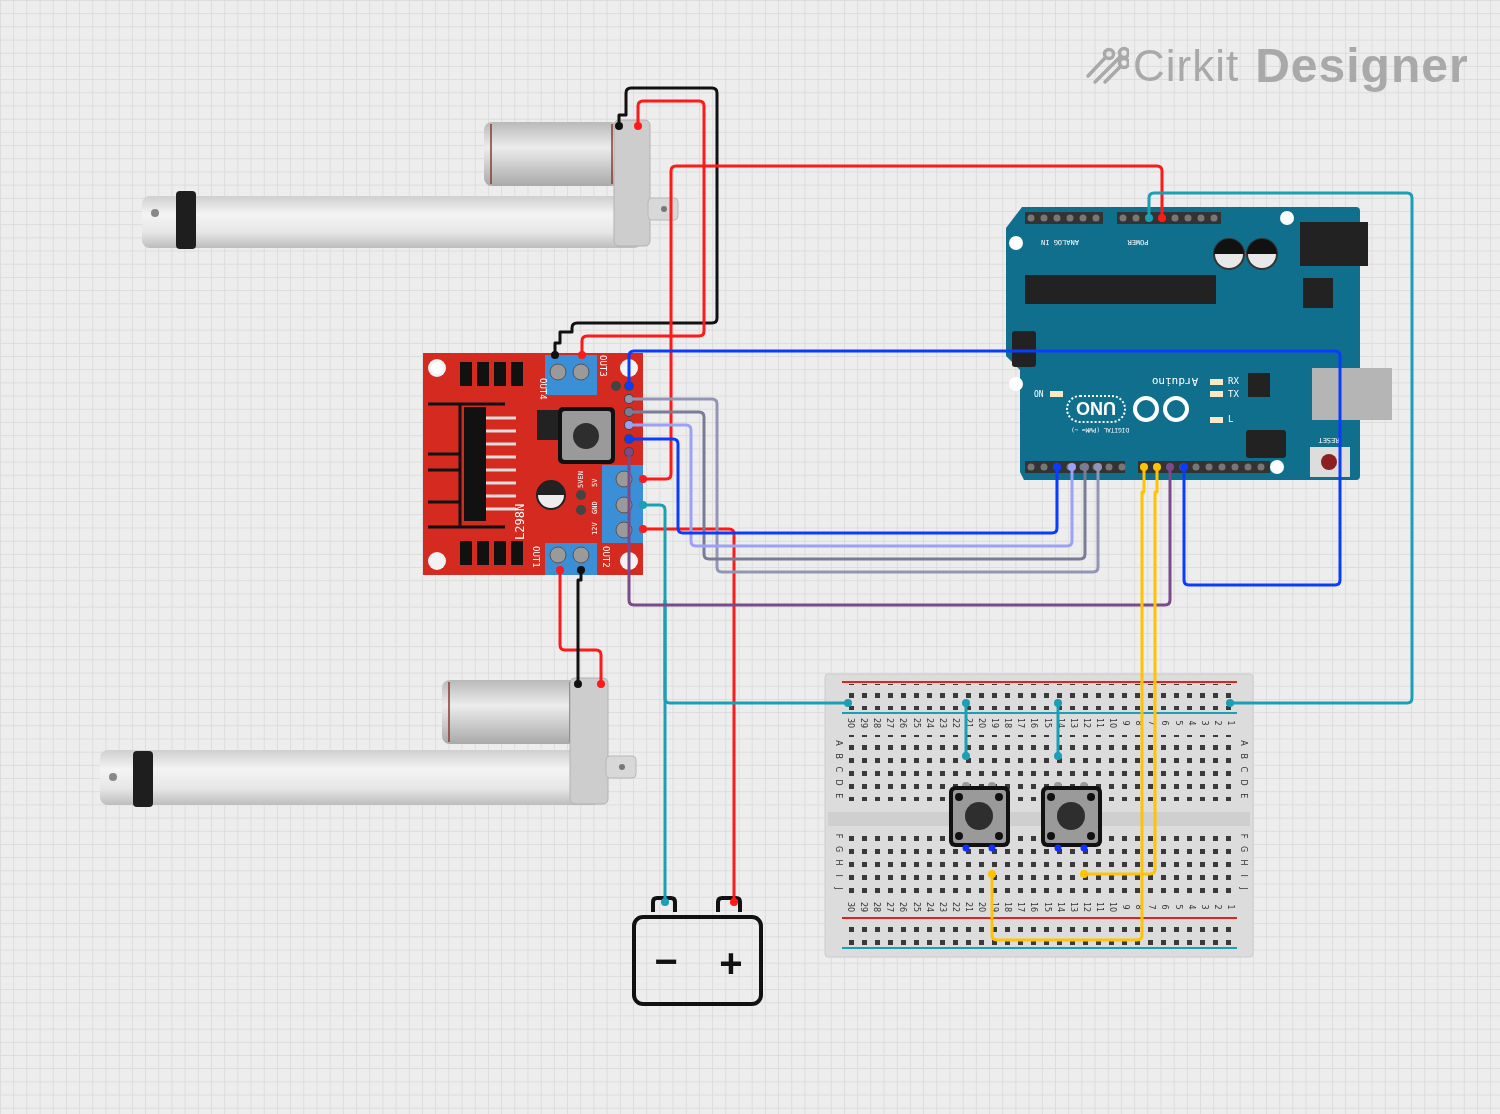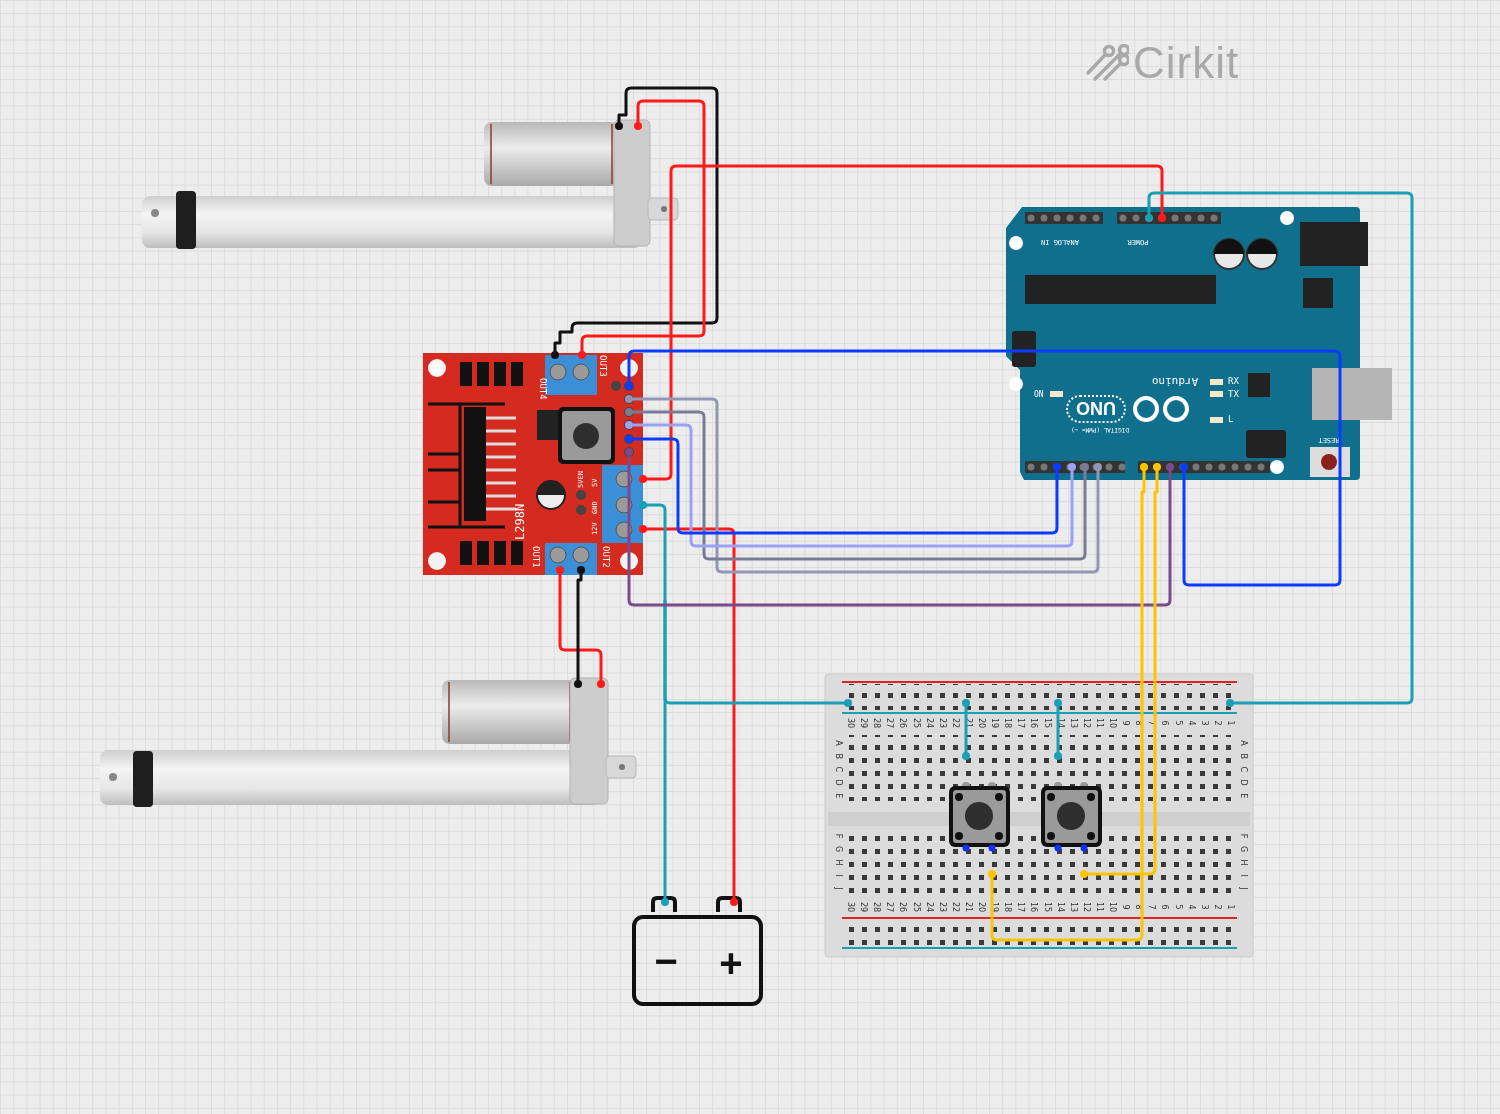--- a/index.html
+++ b/index.html
@@ -24,20 +24,21 @@
     <g stroke="#a9a9a9" stroke-width="3.5" fill="none" stroke-linecap="round">
       <line x1="3" y1="30" x2="20" y2="12"></line>
         <circle cx="24" cy="8" r="4.5"></circle>
       <line x1="10" y1="36" x2="36" y2="10"></line>
         <circle cx="39" cy="7" r="4.5"></circle>
       <line x1="20" y1="36" x2="36" y2="20"></line>
         <circle cx="39" cy="17" r="4.5"></circle>
     </g>
   </svg>
   <span class="c1">Cirkit</span>
+  <span class="c2">Designer</span>
 </div>
 
 <svg class="canvas" width="1500" height="1114" viewBox="0 0 1500 1114">
   <defs>
     <linearGradient id="metal" x1="0" y1="0" x2="0" y2="1">
       <stop offset="0" stop-color="#cfcfcf"></stop>
         <stop offset="0.35" stop-color="#f4f4f4"></stop>
         <stop offset="0.7" stop-color="#e6e6e6"></stop>
         <stop offset="1" stop-color="#bdbdbd"></stop>
     </linearGradient>

